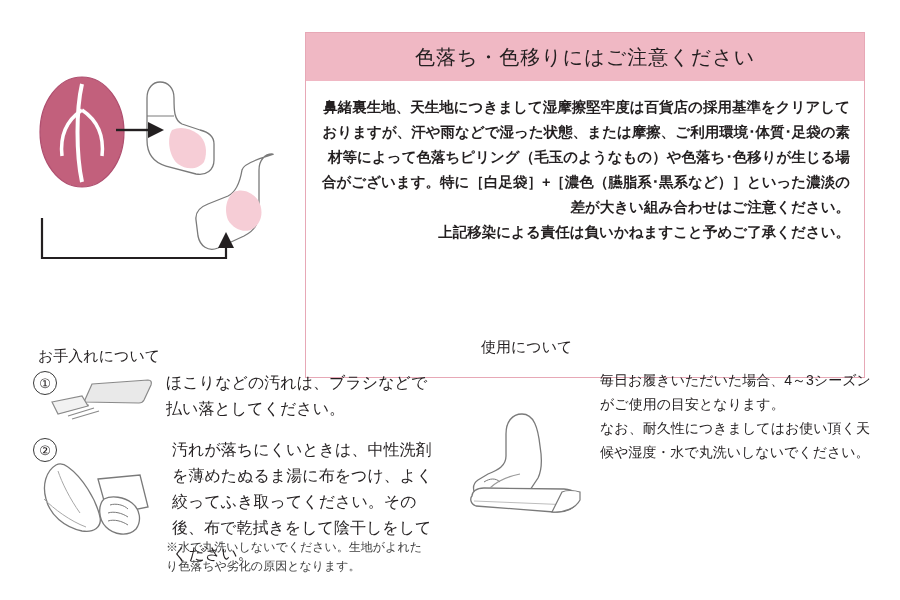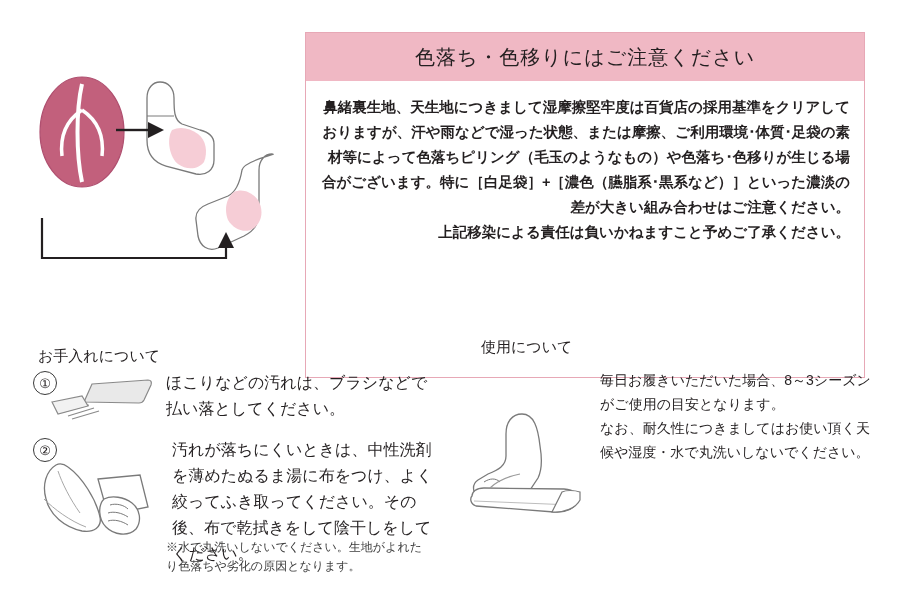--- a/index.html
+++ b/index.html
@@ -204,15 +204,15 @@
     <path d="M4 84 C2 86 2 92 8 94 L86 100 C98 101 108 96 110 88 C112 82 106 78 96 77 L16 76 C8 76 4 80 4 84 Z" fill="#ffffff" stroke="#7a7a7a" stroke-width="1.3"></path>
     <path d="M6 89 L104 93" stroke="#bdbdbd" stroke-width="1"></path>
 
     <path d="M84 100 C96 101 108 96 112 88 L112 80 C106 78 98 78 94 80 Z" fill="#ffffff" stroke="#7a7a7a" stroke-width="1.2"></path>
 
     <path d="M22 76 C30 68 42 64 52 62" stroke="#9a9a9a" stroke-width="1.2" fill="none"></path>
   </svg>
 </div>
 
 <div class="use-text">
-  <p>毎日お履きいただいた場合、8～3シーズンがご使用の目安となります。</p>
+  <p>毎日お履きいただいた場合、4～3シーズンがご使用の目安となります。</p>
   <p>なお、耐久性につきましてはお使い頂く天候や湿度・水で丸洗いしないでください。</p>
 </div>
 
 </body></html>

